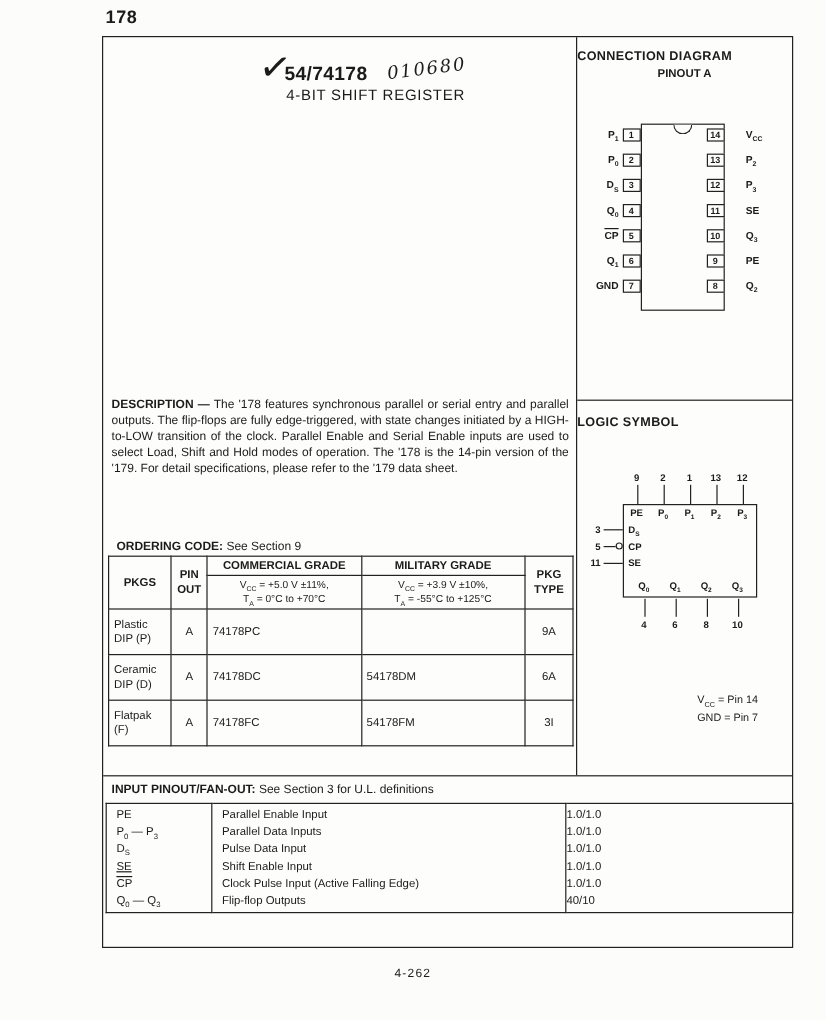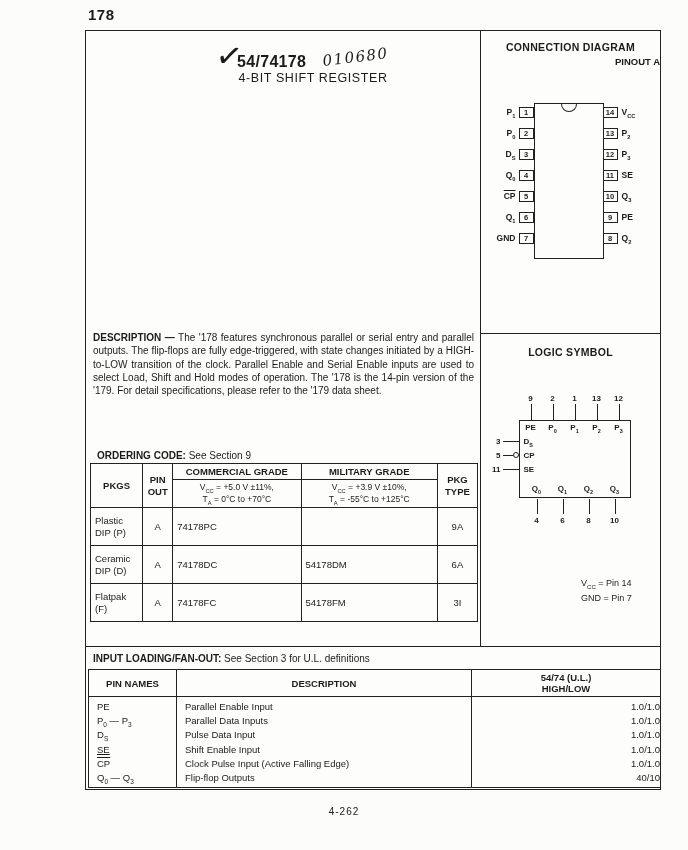--- a/index.html
+++ b/index.html
@@ -4,35 +4,35 @@
 <style>
   *{margin:0;padding:0;box-sizing:border-box}
   html,body{width:688px;height:850px;background:#fcfcfa;font-family:"Liberation Sans",sans-serif;color:#1b1b1b;position:relative;overflow:hidden}
   .page-number{position:absolute;left:88px;top:6px;font-size:15px;font-weight:bold;letter-spacing:.5px}
   .main-box{position:absolute;left:85px;top:30px;width:576px;height:760px;border:1px solid #222;background:#fdfdfb}
   .top-section{display:flex;height:616px;border-bottom:1px solid #222}
   .left-content{flex:1;position:relative}
   .right-column{width:180px;flex:none;border-left:1px solid #222;display:flex;flex-direction:column}
   .conn-section{height:303px;border-bottom:1px solid #222;position:relative;padding-top:10px}
   .logic-section{flex:1;position:relative;padding-top:12px}
-  .sec-title{text-align:center;font-size:10.5px;font-weight:bold;letter-spacing:.3px}
-  .sec-sub{text-align:right;font-size:9.5px;font-weight:bold;margin-top:3px}
+  .sec-title{text-align:left;font-size:10.5px;font-weight:bold;letter-spacing:.3px}
+  .sec-sub{text-align:center;font-size:9.5px;font-weight:bold;margin-top:3px}
   sub{font-size:.68em;line-height:0}
   .ovl{text-decoration:overline}
   .unl{text-decoration:underline}
 
   
   .dip{position:relative;width:164px;height:166px;margin:34px auto 0}
   .dip-body{position:absolute;left:45px;top:2px;width:70px;height:156px;border:1.5px solid #222;background:#fdfdfb}
   .dip-notch{position:absolute;left:80px;top:3px;width:16px;height:8px;transform:translateX(-50%);border:1px solid #222;border-top:none;border-radius:0 0 16px 16px;background:#fdfdfb}
   .dip-row{position:absolute;left:0;width:100%;height:11px}
   .dlabel{position:absolute;left:0;top:0;width:27px;text-align:right;font-size:8.5px;font-weight:bold;line-height:11px;white-space:nowrap}
   .dpin{position:absolute;top:0;width:15px;height:11px;border:1px solid #222;font-size:7.5px;font-weight:bold;text-align:center;line-height:9.5px;background:#fdfdfb}
   .dpin-l{left:30px}
-  .dpin-r{left:114px}
+  .dpin-r{left:100px}
   .drlabel{position:absolute;left:133px;top:0;width:31px;font-size:8.5px;font-weight:bold;line-height:11px;white-space:nowrap}
 
   
   .ls{position:relative;width:164px;height:136px;margin:36px auto 0}
   .ls-box{position:absolute;left:30px;top:26px;width:112px;height:78px;border:1.5px solid #222}
   .ls-top{position:absolute;top:0;width:0;height:0}
   .ls-num{position:absolute;left:0;top:0;transform:translateX(-50%);font-size:8px;font-weight:bold;white-space:nowrap}
   .ls-stub-v{position:absolute;left:0;top:10px;width:1px;height:16px;background:#222}
   .ls-lbl{position:absolute;left:0;top:29px;transform:translateX(-50%);font-size:8px;font-weight:bold;white-space:nowrap}
   .ls-left{position:absolute;left:0;width:0;height:0}
@@ -70,21 +70,21 @@
   .cell-out,.cell-type{text-align:center}
 
   
   .bottom-section{position:relative;height:142px;padding:6px 2px 0 2px}
   .il-table{border-collapse:collapse;width:572px;margin:5px auto 0;font-size:9.5px;table-layout:fixed}
   .il-table th,.il-table td{border:1px solid #222}
   .il-table th{font-weight:bold;text-align:center;padding:2px;line-height:11px}
   .il-c1{width:88px}.il-c2{width:295px}.il-c3{width:189px}
   .il-table td{vertical-align:top;padding:3px 0 2px}
   .il-line{height:14.2px;line-height:14.2px;padding-left:8px;white-space:nowrap}
-  .ctr .il-line{padding-left:0;text-align:right}
+  .ctr .il-line{padding-left:0;text-align:left}
 
   .page-footer{position:absolute;left:0;width:100%;top:806px;text-align:center;font-size:10px;letter-spacing:1px}
 </style>
 </head>
 <body>
 
 <div class="page-number">178</div>
 
 <div class="main-box">
   <div class="top-section">
@@ -294,34 +294,26 @@
         <div class="ls-notes">
           <div><span>V</span><sub>CC</sub><span> = Pin 14</span></div>
           <div>GND = Pin 7</div>
         </div>
       </div>
     </div>
   </div>
 
   <div class="bottom-section">
     <div class="il-label">
-      <b>INPUT LOADING/FAN-OUT:</b>
+      <b>INPUT PINOUT/FAN-OUT:</b>
       <span>See Section 3 for U.L. definitions</span>
     </div>
 
     <table class="il-table">
       <tbody>
-          <tr>
-        <th class="il-c1">PIN NAMES</th>
-        <th class="il-c2">DESCRIPTION</th>
-        <th class="il-c3">
-          <div>54/74 (U.L.)</div>
-          <div>HIGH/LOW</div>
-        </th>
-      </tr>
       <tr>
         <td class="il-c1">
           <div class="il-line"><span>PE</span></div>
           <div class="il-line"><span>P</span><sub>0</sub><span> — </span><span>P</span><sub>3</sub></div>
           <div class="il-line"><span>D</span><sub>S</sub></div>
           <div class="il-line"><span class="unl">SE</span></div>
           <div class="il-line"><span class="ovl">CP</span></div>
           <div class="il-line"><span>Q</span><sub>0</sub><span> — </span><span>Q</span><sub>3</sub></div>
         </td>
         <td class="il-c2">

